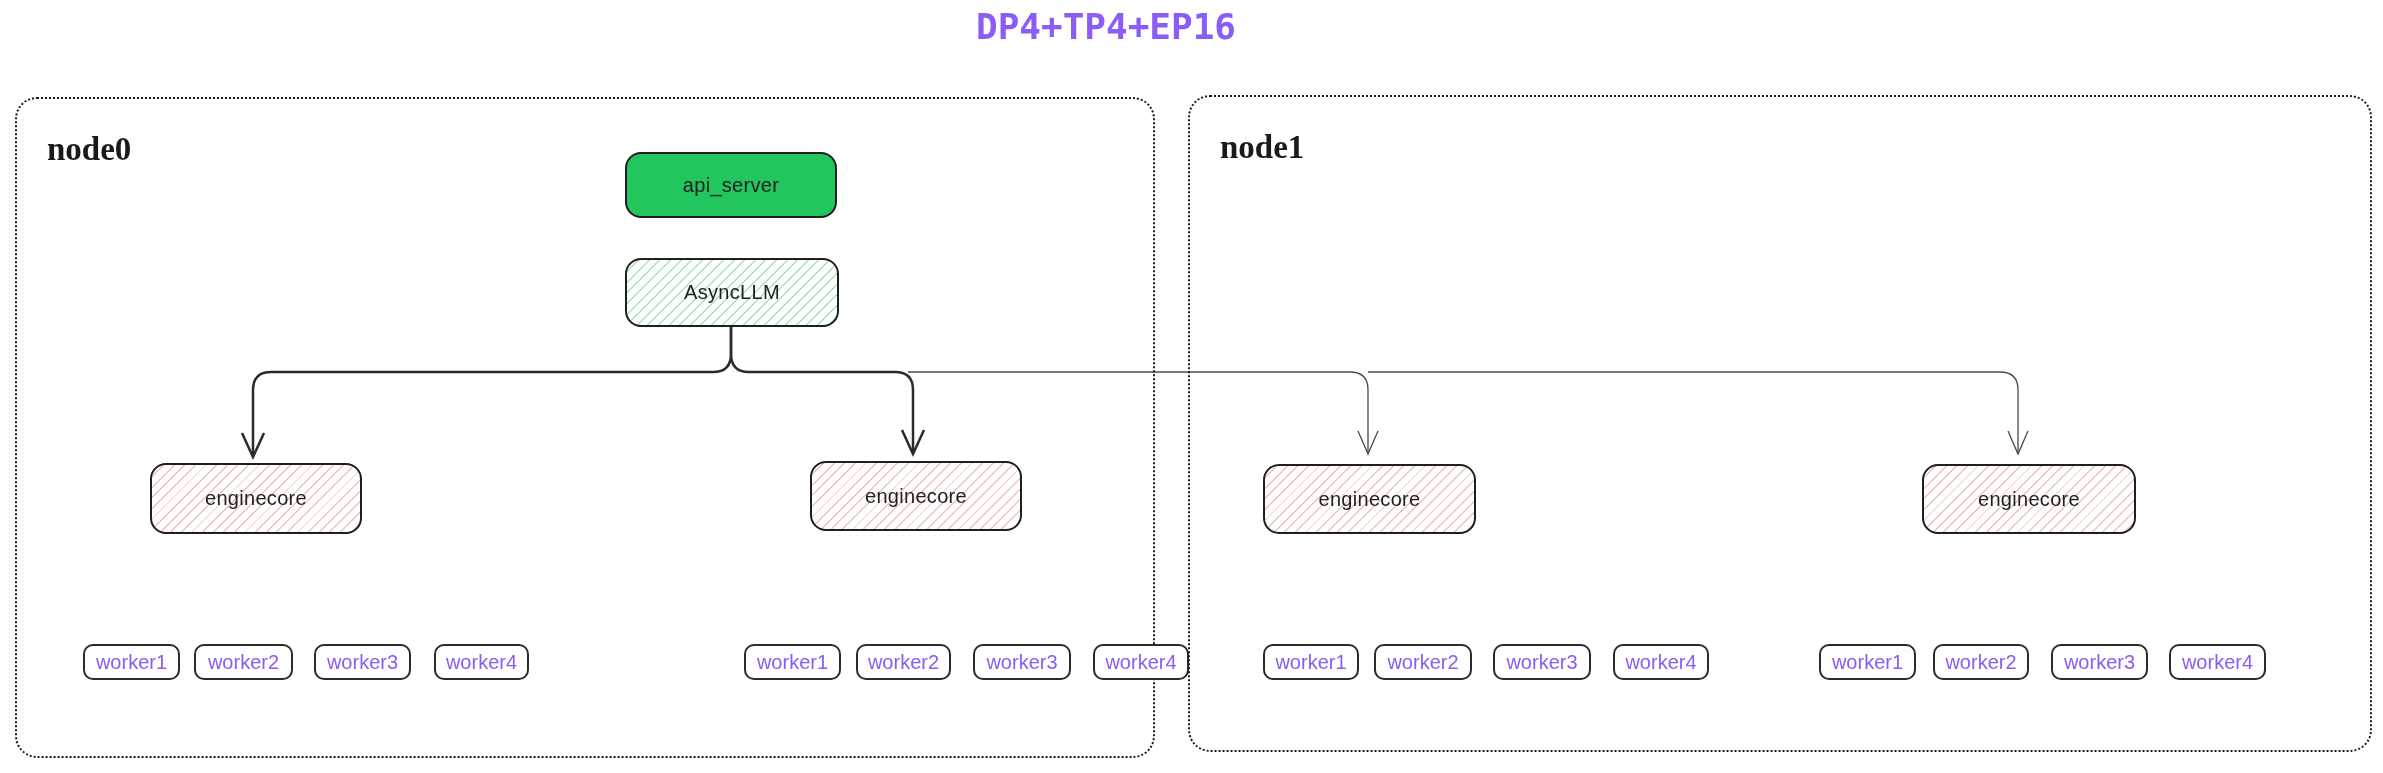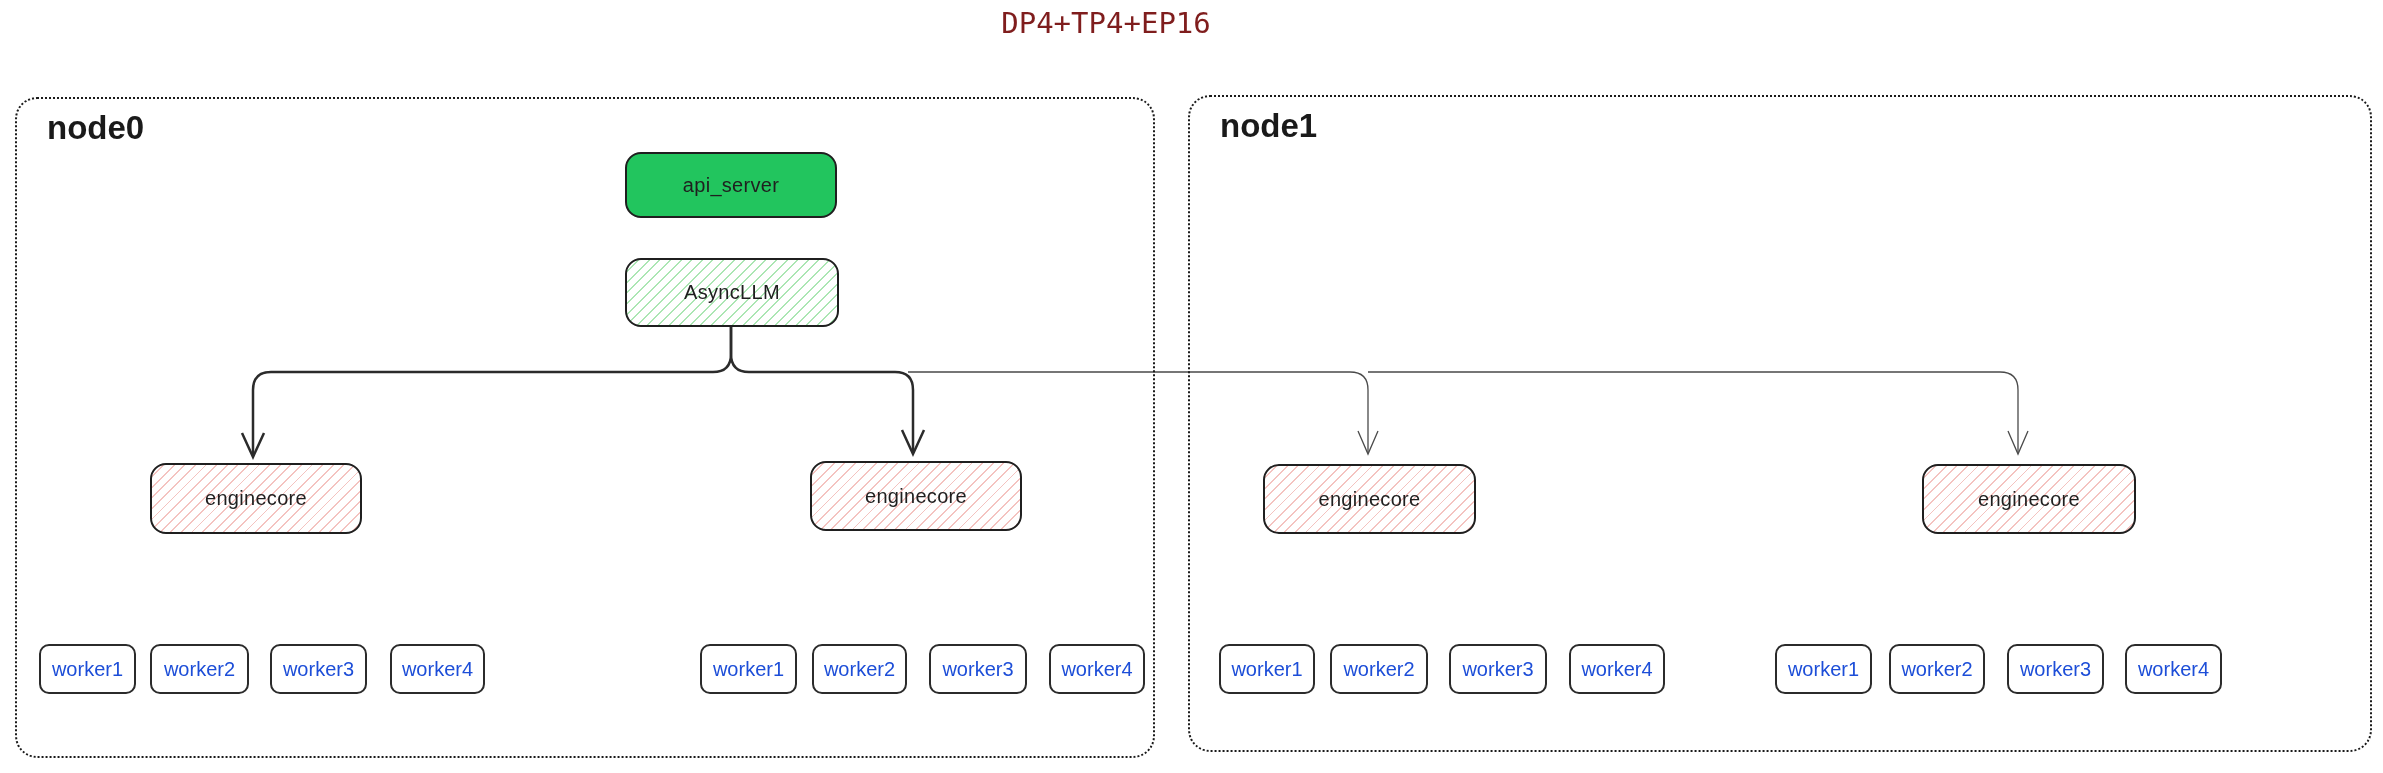--- a/index.html
+++ b/index.html
@@ -11,42 +11,42 @@
     background: #ffffff;
     font-family: "Liberation Sans", sans-serif;
     overflow: hidden;
   }
   .title {
     position: absolute;
     left: 1106px;
     top: 6px;
     transform: translateX(-50%);
     font-family: "DejaVu Sans Mono", monospace;
-    font-weight: normal;
-    font-size: 29px;
-    color: #7f1d1d;
+    font-weight: bold;
+    font-size: 36px;
+    color: #8b5cf6;
     white-space: nowrap;
   }
   .connectors {
     position: absolute;
     left: 0; top: 0;
     width: 2383px; height: 773px;
     pointer-events: none;
   }
   .node {
     position: absolute;
     border: 2.5px dotted #1a1a1a;
     border-radius: 22px;
     background: transparent;
   }
   .node-label {
     position: absolute;
     left: 30px;
-    top: 10px;
-    font-family: Liberation Sans, sans-serif;
+    top: 32px;
+    font-family: Liberation Serif, serif;
     font-weight: bold;
     font-size: 33px;
     color: #1a1a1a;
   }
   .box {
     position: absolute;
     display: flex;
     align-items: center;
     justify-content: center;
     border: 2.5px solid #1f1f1f;
@@ -68,29 +68,30 @@
     background-color: #ffffff;
     background-image: repeating-linear-gradient(
       135deg,
       #f4c3c0 0px, #f4c3c0 1.3px,
       transparent 1.3px, transparent 7.5px
     );
   }
   .worker {
     position: absolute;
     width: 97px;
-    height: 50px;
+    height: 36px;
     display: flex;
     align-items: center;
     justify-content: center;
     border: 2px solid #2b2b2b;
     border-radius: 10px;
     background: #ffffff;
     font-size: 20px;
-    color: #1d4ed8;
+    color: #8b5cf6;
+    margin-left: 44px;
   }
 </style>
 </head>
 <body>
 
 <div class="canvas">
 
   <div class="title">DP4+TP4+EP16</div>
 
   <svg class="connectors" width="2383" height="773" viewBox="0 0 2383 773" xmlns="http://www.w3.org/2000/svg">

